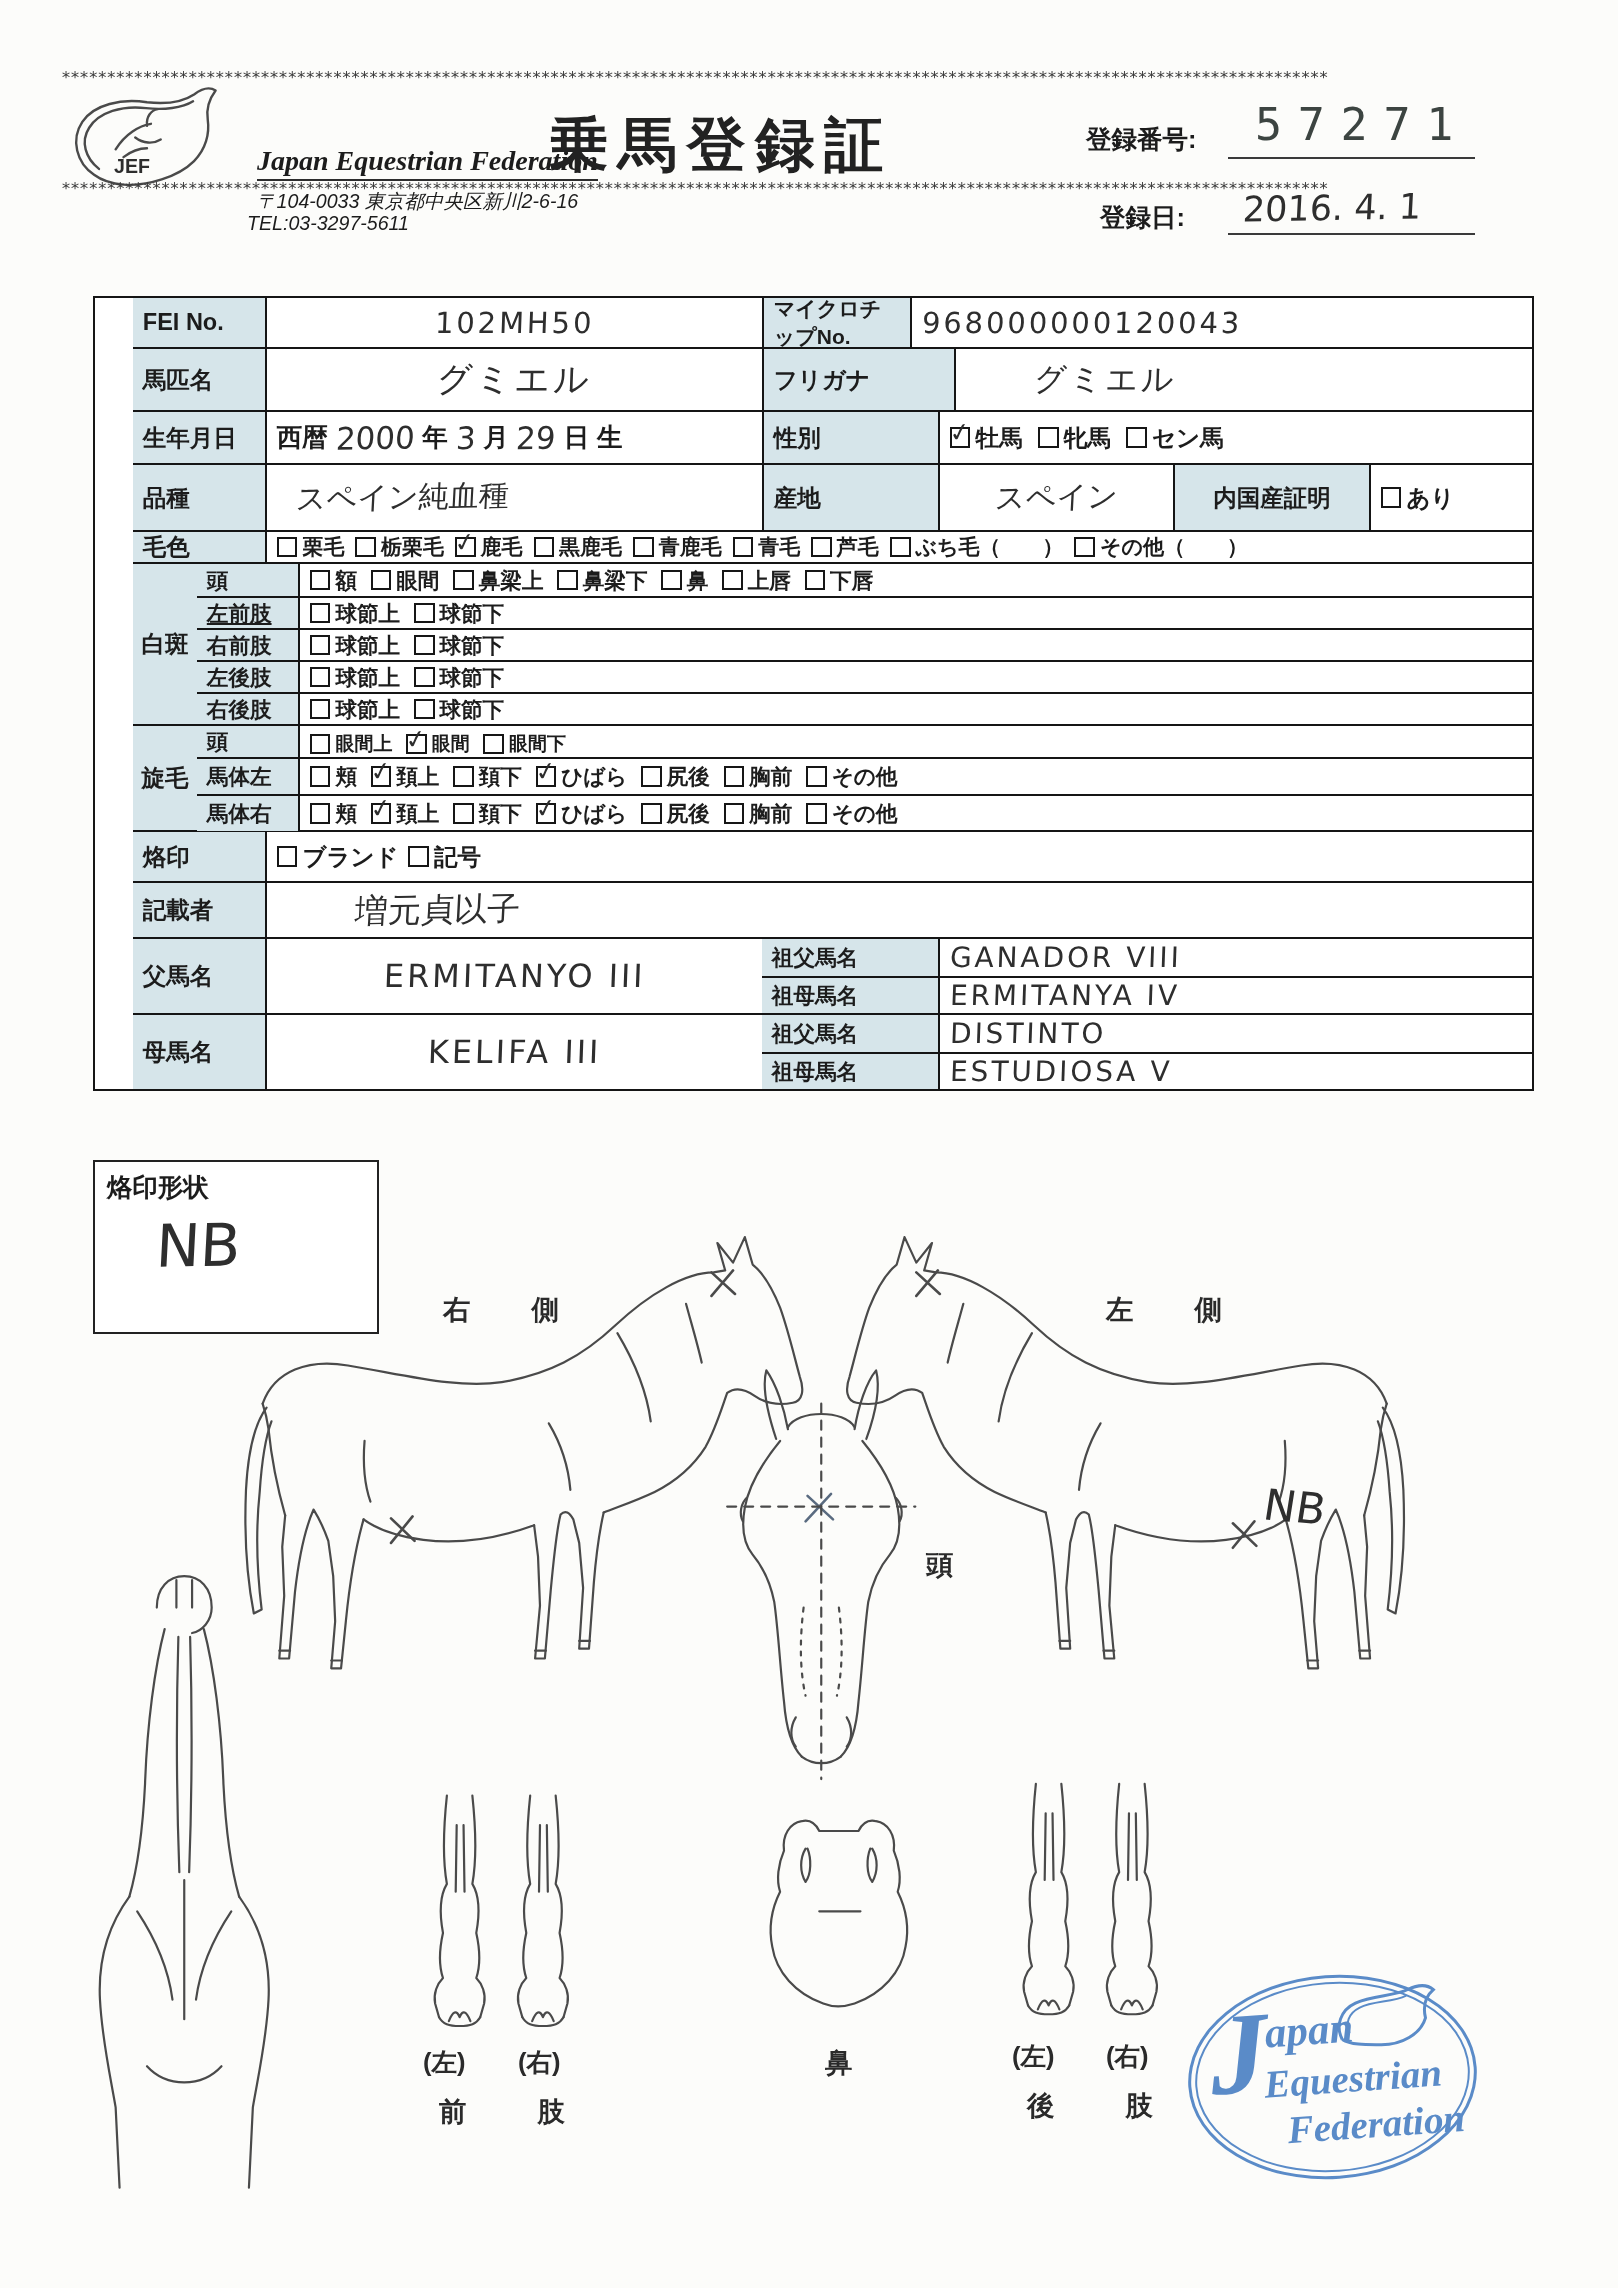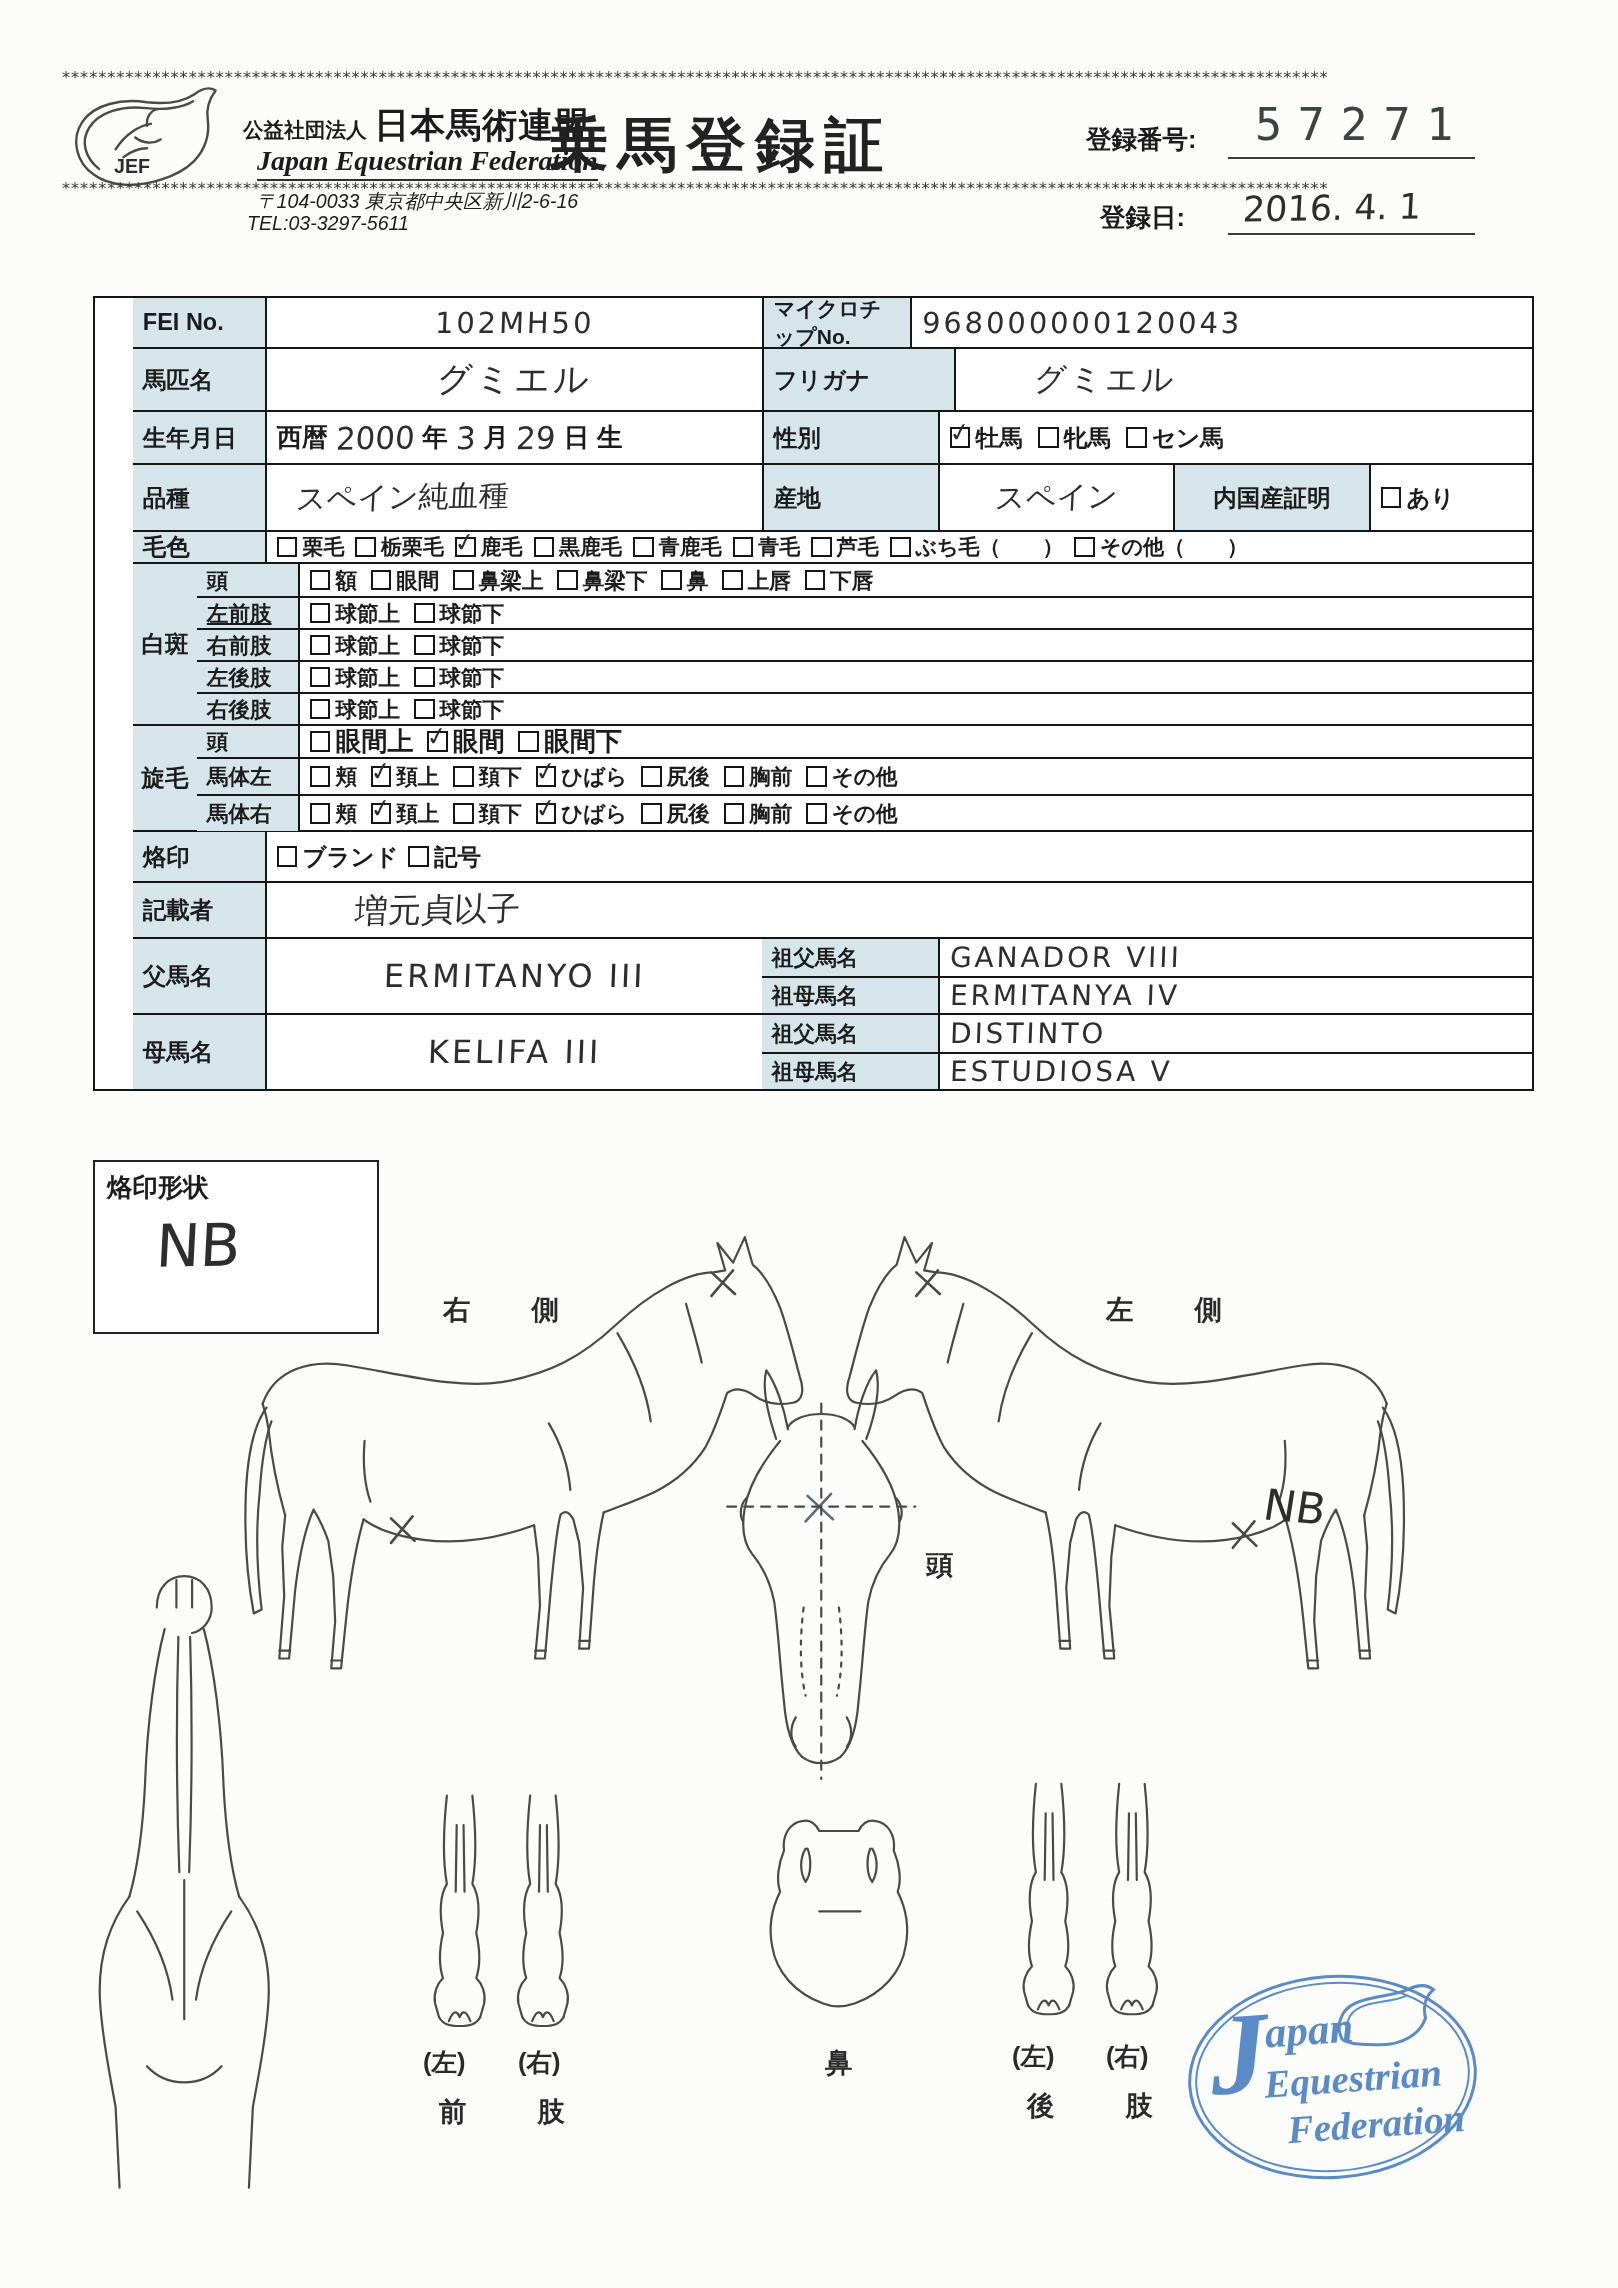--- a/index.html
+++ b/index.html
@@ -174,24 +174,20 @@
         <path d="M118,152 C128,136 142,128 154,126 M150,128 C149,119 154,112 161,111
                  M138,140 C146,146 156,147 164,142 M126,160 C134,154 142,151 150,151"></path>
       </g>
     </g>
   </svg>
 
   <div class="abs stars" style="left:61px;top:67px">********************************************************************************************************************************************</div>
 
   <div class="abs" style="left:114px;top:155px;font-size:19.6px;font-weight:bold;color:#2d2d2d;">JEF</div>
 
-  <div class="abs" style="left:243px;top:102px;display:flex;align-items:baseline;gap:7.8px;">
-    <span class="org-small">公益社団法人</span>
-    <span class="org-name">日本馬術連盟</span>
-  </div>
   <div class="abs org-en" style="left:257px;top:145px">Japan Equestrian Federation</div>
   <div class="abs org-addr" style="left:257px;top:188px">〒104-0033 東京都中央区新川2-6-16</div>
   <div class="abs org-addr" style="left:247px;top:212px">TEL:03-3297-5611</div>
 
   <div class="abs doc-title" style="left:549px;top:106px">乗馬登録証</div>
 
   <div class="abs reg-label" style="left:1086px;top:122px">登録番号:</div>
   <div class="abs reg-no" style="left:1255px;top:98px">57271</div>
   <div class="abs u-line" style="left:1228px;top:157px;width:247px;"></div>
 
@@ -403,21 +399,21 @@
             </div>
           </div>
         </div>
     </div>
 
     <div class="tr" style="height:106px">
       <div class="td lab" style="width:64px;justify-content:center;padding:0">旋毛</div>
       <div class="subcol" id="senmou-rows">
           <div class="subrow" style="height: 31px; flex: 0 0 auto;">
             <div class="td lab" style="width: 101px; height: 100%; font-size: 21.6px;">頭</div>
-            <div class="td ckrow" style="flex: 1 1 0%; height: 100%; font-size: 26px; gap: 13.7px;">
+            <div class="td ckrow" style="flex: 1 1 0%; height: 100%; font-size: 19px; gap: 13.7px; align-items: flex-end;">
               <span class="cbi">
                 <span class="cb"></span>
                 <span>眼間上</span>
               </span>
               <span class="cbi">
                 <span class="cb checked"></span>
                 <span>眼間</span>
               </span>
               <span class="cbi">
                 <span class="cb"></span>

